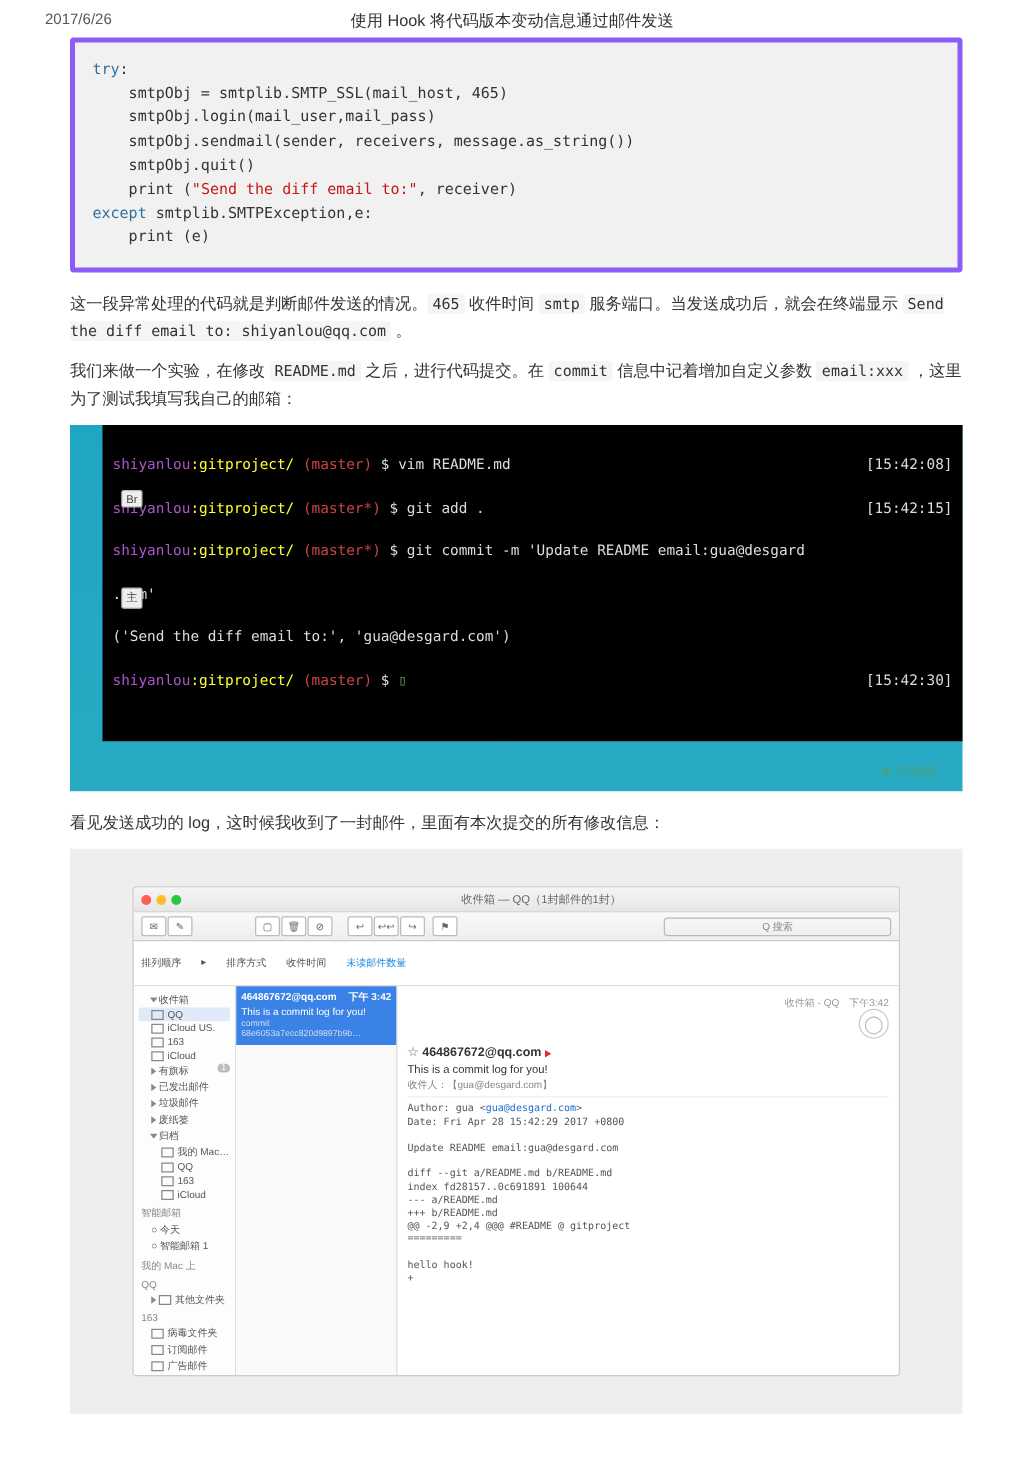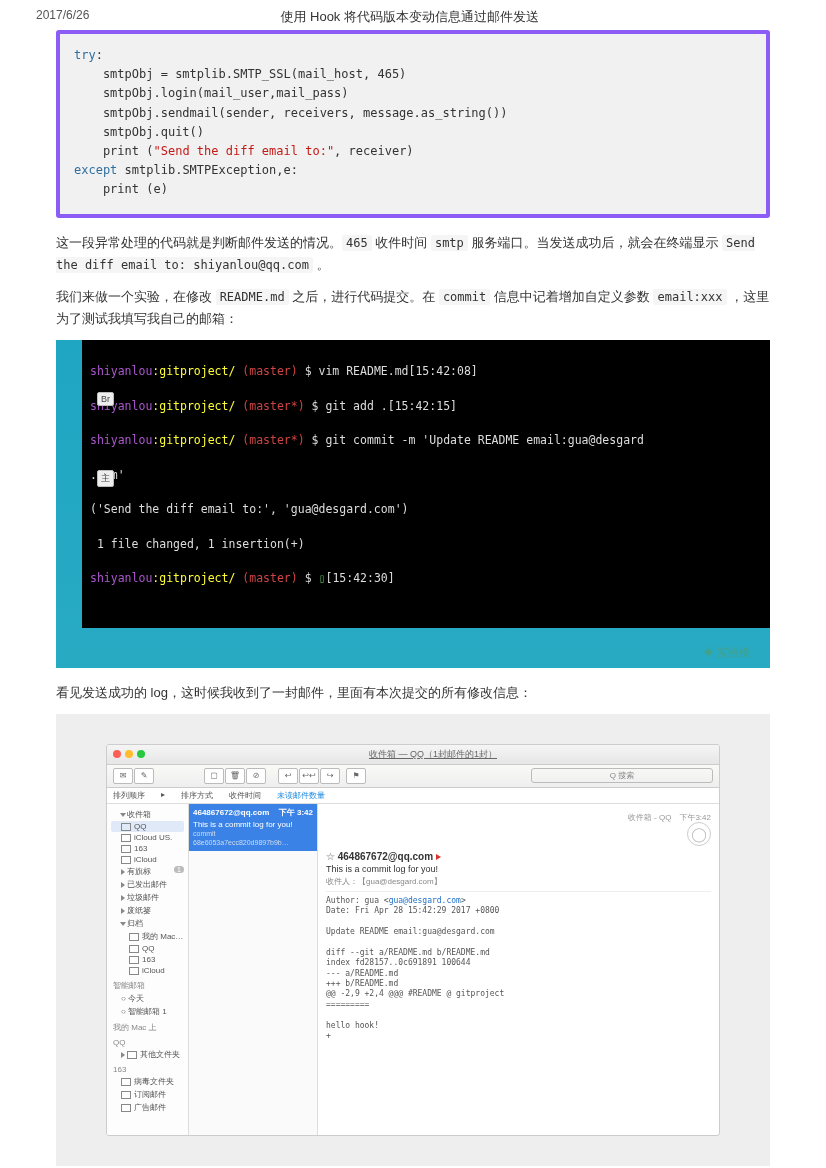--- a/index.html
+++ b/index.html
@@ -67,21 +67,21 @@
     font-size: 11.5px;
     line-height: 1.5;
     padding: 6px 8px;
     margin-left: 26px;
     white-space: pre;
     min-height: 130px;
   }
   .term-user { color: #aa55cc; }
   .term-path { color: #ffff33; }
   .term-branch { color: #cc4444; }
-  .term-line { display: flex; }
+  .term-line { display: flex; justify-content: space-between; }
   .term-arrow { color:#55aa55; }
   .side-btn {
     position: absolute;
     left: 0;
     background: #eee;
     border: 1px solid #bbb;
     border-radius: 2px;
     font-size: 9px;
     padding: 1px 3px;
     color:#444;
@@ -117,32 +117,32 @@
     align-items: center;
     padding: 3px 6px;
     background: linear-gradient(#f5f5f5, #e6e6e6);
     border-bottom: 1px solid #ccc;
     font-size: 9px;
     color: #666;
   }
   .traffic { display:flex; gap:4px; margin-right:8px;}
   .dot{width:8px;height:8px;border-radius:50%;}
   .red{background:#ff5f56;} .yel{background:#ffbd2e;} .grn{background:#27c93f;}
-  .mail-title-text{flex:1;text-align:center;text-decoration:underline;}
+  .mail-title-text{flex:1;text-align:center;}
   .mail-toolbar{
     display:flex; align-items:center; padding:3px 6px;
     background:linear-gradient(#f9f9f8,#eee);
     border-bottom:1px solid #ccc;
     gap:6px;
   }
   .tb-grp{display:flex;gap:1px;}
   .tb-btn{background:#fff;border:1px solid #bbb;border-radius:2px;width:18px;height:14px;display:flex;align-items:center;justify-content:center;font-size:8px;color:#666;}
   .search-box{flex:0 0 180px;margin-left:auto; border:1px solid #bbb;border-radius:3px;height:13px; display:flex;align-items:center;justify-content:center;font-size:8px;color:#888;gap:2px;}
   .mail-bar2{
-    display:flex; padding:2px 6px; border-bottom:1px solid #ddd;
+    display:flex; padding:12px 6px; border-bottom:1px solid #ddd;
     font-size:8px; color:#555; gap:16px;
   }
   .mail-bar2 .active{color:#1e8ae0;}
   .mail-body{flex:1;display:flex;}
   .mail-sidebar{width:82px;border-right:1px solid #ddd;background:#fdfdfd;padding:4px 4px;font-size:8px;color:#555;box-sizing:border-box;}
   .sb-item{padding:1px 0 1px 10px;white-space:nowrap;overflow:hidden;text-overflow:ellipsis;}
   .sb-sec{padding:4px 0 1px 2px;color:#888;font-size:8px;}
   .sb-tri{display:inline-block;width:0;height:0;border-top:3px solid transparent;border-bottom:3px solid transparent;border-left:4px solid #888;margin-right:2px;transform:rotate(90deg);vertical-align:middle;}
   .sb-tri.closed{transform:rotate(0);}
   .sb-ico{display:inline-block;width:8px;height:6px;border:1px solid #888;margin-right:3px;vertical-align:middle;font-size:0;}
@@ -194,21 +194,20 @@
 
   <div class="terminal-wrap">
     <span class="side-btn" style="top:52px">Br</span>
     <span class="side-btn" style="top:130px">主</span>
     <div class="terminal">
 <div class="term-line"><span><span class="term-user">shiyanlou</span><span class="term-path">:gitproject/</span><span class="term-branch"> (master) </span><span>$ vim README.md</span></span><span>[15:42:08]</span></div>
 <div class="term-line"><span><span class="term-user">shiyanlou</span><span class="term-path">:gitproject/</span><span class="term-branch"> (master*) </span><span>$ git add .</span></span><span>[15:42:15]</span></div>
 <div><span class="term-user">shiyanlou</span><span class="term-path">:gitproject/</span><span class="term-branch"> (master*) </span><span>$ git commit -m 'Update README email:gua@desgard</span></div>
 <div>.com'</div>
 <div>('Send the diff email to:', 'gua@desgard.com')</div>
-<div> 1 file changed, 1 insertion(+)</div>
 <div class="term-line"><span><span class="term-user">shiyanlou</span><span class="term-path">:gitproject/</span><span class="term-branch"> (master) </span><span>$ </span><span class="term-arrow">▯</span></span><span>[15:42:30]</span></div>
     </div>
     <div style="height:40px"></div>
     <div class="watermark">◈ 实验楼</div>
   </div>
 
   <p class="body">看见发送成功的 log，这时候我收到了一封邮件，里面有本次提交的所有修改信息：</p>
 
   <div class="mail-wrap">
     <div class="mail-window">

